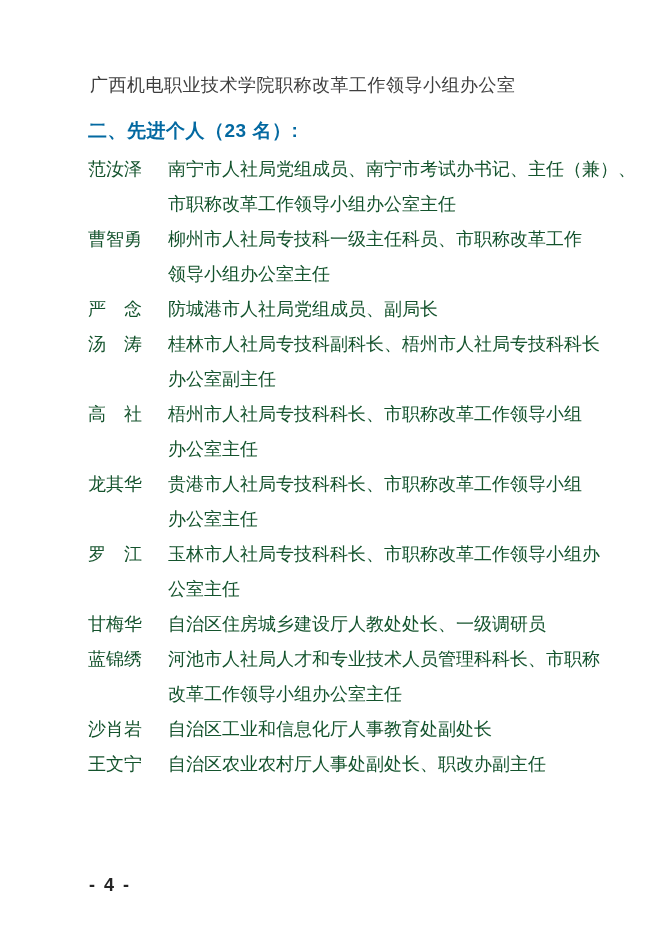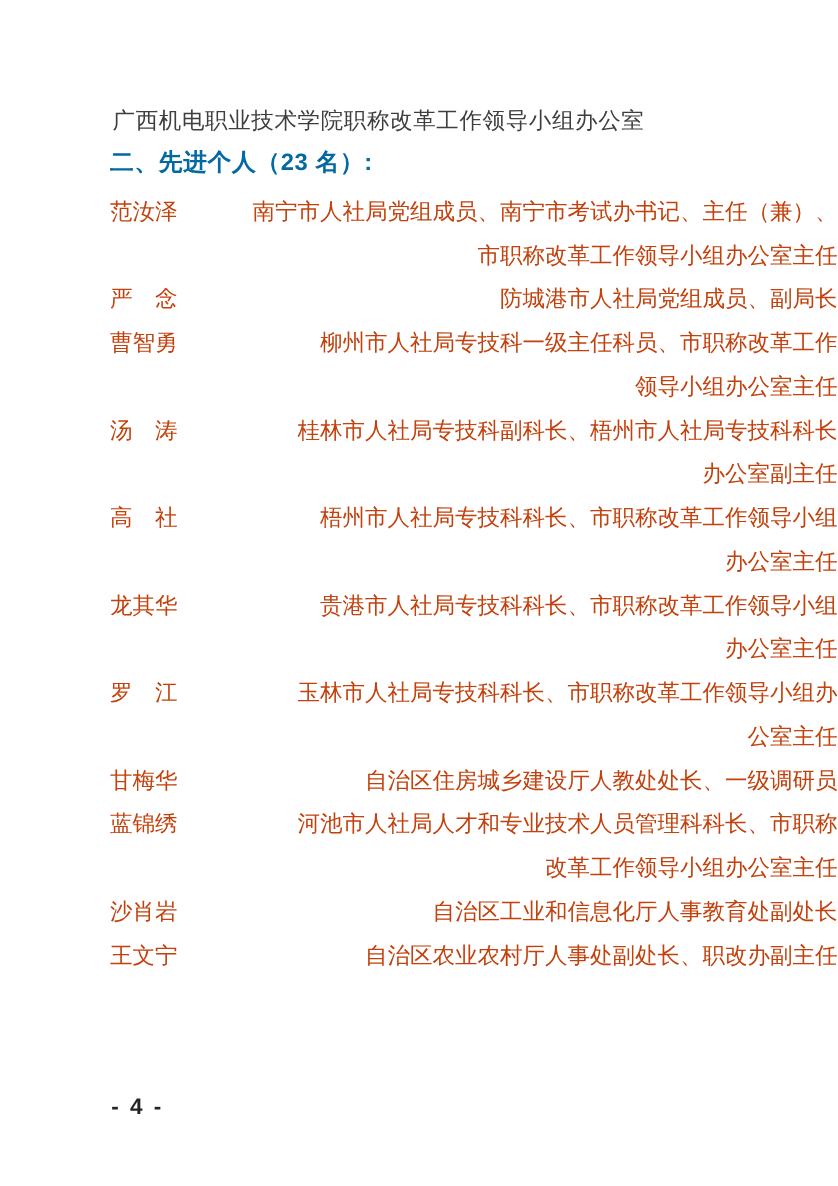--- a/index.html
+++ b/index.html
@@ -11,21 +11,21 @@
     position: relative;
     width: 670px;
     height: 949px;
     background: #ffffff;
     overflow: hidden;
     font-family: "Liberation Serif", serif;
   }
   .org-line {
     position: absolute;
     left: 90px;
-    top: 84px;
+    top: 73px;
     font-size: 18px;
     line-height: 24px;
     color: #3e3e3e;
     letter-spacing: 0.5px;
     white-space: nowrap;
   }
   .section-title {
     position: absolute;
     left: 88px;
     top: 117px;
@@ -38,22 +38,21 @@
     letter-spacing: 0.5px;
     white-space: nowrap;
   }
   .entries {
     position: absolute;
     left: 88px;
     top: 152px;
     width: 582px;
     font-size: 18px;
     line-height: 35px;
-    color: #c2410c;
-    text-align: right;
+    color: #14532d;
   }
   .entry {
     display: flex;
     align-items: flex-start;
   }
   .entry .name {
     flex: 0 0 54px;
     width: 54px;
     margin-right: 26px;
     white-space: nowrap;
@@ -85,28 +84,28 @@
 
   <div class="entries">
 
     <div class="entry">
       <span class="name">范汝泽</span>
       <div class="desc">南宁市人社局党组成员、南宁市考试办书记、主任（兼）、
 市职称改革工作领导小组办公室主任</div>
     </div>
 
     <div class="entry">
-      <span class="name">严　念</span>
-      <div class="desc">防城港市人社局党组成员、副局长</div>
+      <span class="name">曹智勇</span>
+      <div class="desc">柳州市人社局专技科一级主任科员、市职称改革工作
+领导小组办公室主任</div>
     </div>
 
     <div class="entry">
-      <span class="name">曹智勇</span>
-      <div class="desc">柳州市人社局专技科一级主任科员、市职称改革工作
-领导小组办公室主任</div>
+      <span class="name">严　念</span>
+      <div class="desc">防城港市人社局党组成员、副局长</div>
     </div>
 
     <div class="entry">
       <span class="name">汤　涛</span>
       <div class="desc">桂林市人社局专技科副科长、梧州市人社局专技科科长
 办公室副主任</div>
     </div>
 
     <div class="entry">
       <span class="name">高　社</span>

